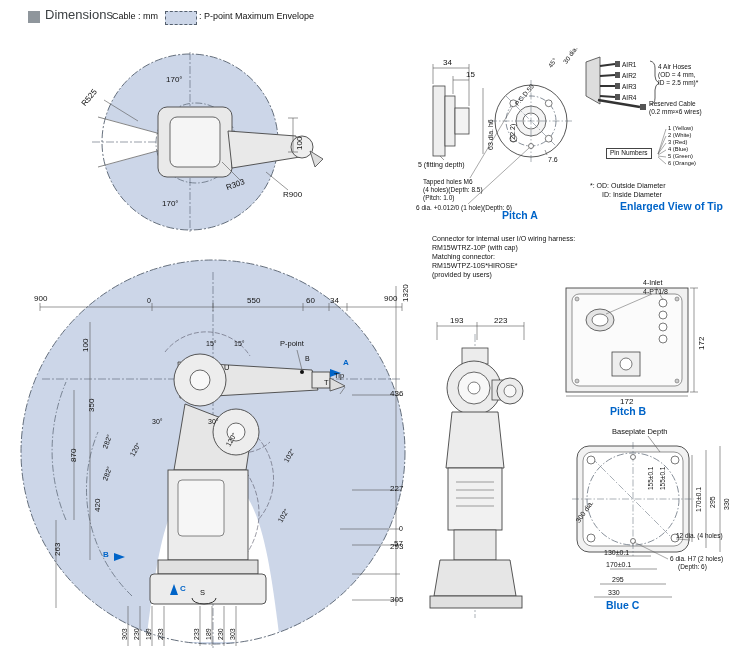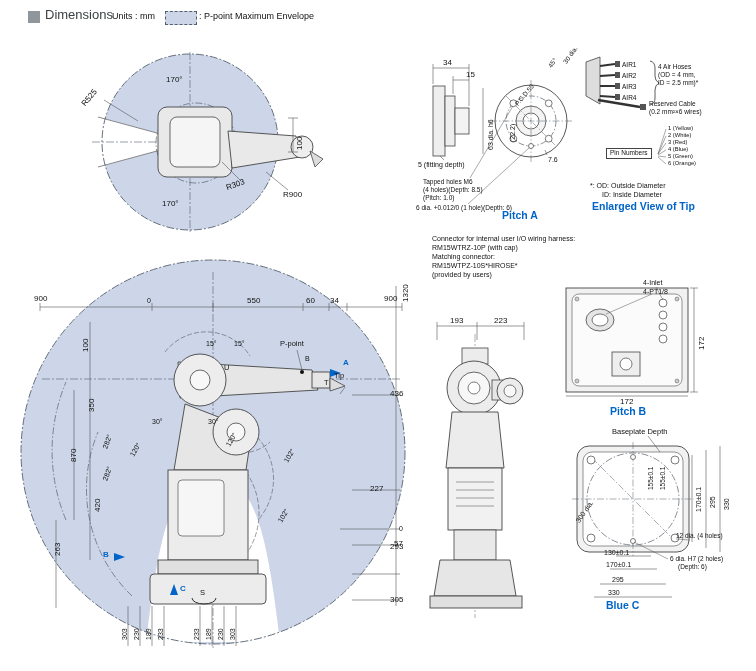--- a/index.html
+++ b/index.html
@@ -243,21 +243,21 @@
 
     <line x1="616" y1="556" x2="651" y2="556" stroke="#555" stroke-width="0.6"></line>
     <line x1="610" y1="569" x2="657" y2="569" stroke="#555" stroke-width="0.6"></line>
     <line x1="600" y1="584" x2="666" y2="584" stroke="#555" stroke-width="0.6"></line>
     <line x1="594" y1="597" x2="672" y2="597" stroke="#555" stroke-width="0.6"></line>
   </g>
 </svg>
 
 <div class="hdr-sq"></div>
 <div class="hdr-title">Dimensions</div>
-<span class="lbl s9" style="left:112px;top:12px">Units : mm</span>
+<span class="lbl s9" style="left:112px;top:12px">Cable : mm</span>
 <div class="swatch"></div>
 <span class="lbl s9" style="left:199px;top:12px">: P-point Maximum Envelope</span>
 
 <span class="lbl" style="left:166px;top:76px">170°</span>
 <span class="lbl" style="left:80px;top:94px;transform:rotate(-50deg)">R525</span>
 <span class="lbl v" style="left:296px;top:150px">100</span>
 <span class="lbl" style="left:226px;top:181px;transform:rotate(-20deg)">R303</span>
 <span class="lbl" style="left:283px;top:191px">R900</span>
 <span class="lbl" style="left:162px;top:200px">170°</span>
 
@@ -287,21 +287,21 @@
 <span class="lbl s65" style="left:649px;top:109px">(0.2 mm²×6 wires)</span>
 <span class="lbl s65 pinbox" style="left:606px;top:148px">Pin Numbers</span>
 <span class="lbl s6" style="left:668px;top:126px">1 (Yellow)</span>
 <span class="lbl s6" style="left:668px;top:133px">2 (White)</span>
 <span class="lbl s6" style="left:668px;top:140px">3 (Red)</span>
 <span class="lbl s6" style="left:668px;top:147px">4 (Blue)</span>
 <span class="lbl s6" style="left:668px;top:154px">5 (Green)</span>
 <span class="lbl s6" style="left:668px;top:161px">6 (Orange)</span>
 <span class="lbl s7" style="left:590px;top:182px">*: OD: Outside Diameter</span>
 <span class="lbl s7" style="left:602px;top:191px">ID: Inside Diameter</span>
-<span class="lbl cap" style="left:592px;top:201px">Enlarged View of Tip</span>
+<span class="lbl cap" style="left:620px;top:201px">Enlarged View of Tip</span>
 
 <span class="lbl s7" style="left:432px;top:235px">Connector for internal user I/O wiring harness:</span>
 <span class="lbl s7" style="left:432px;top:244px">RM15WTRZ-10P (with cap)</span>
 <span class="lbl s7" style="left:432px;top:253px">Matching connector:</span>
 <span class="lbl s7" style="left:432px;top:262px">RM15WTPZ-10S*HIROSE*</span>
 <span class="lbl s7" style="left:432px;top:271px">(provided by users)</span>
 
 <span class="lbl s7" style="left:643px;top:279px">4-Inlet</span>
 <span class="lbl s7" style="left:643px;top:288px">4-PT1/8</span>
 <span class="lbl v" style="left:698px;top:350px">172</span>
@@ -348,21 +348,21 @@
 <span class="lbl s7" style="left:128px;top:446px;transform:rotate(-60deg)">120°</span>
 <span class="lbl s7" style="left:224px;top:436px;transform:rotate(-60deg)">120°</span>
 <span class="lbl s7" style="left:100px;top:438px;transform:rotate(-70deg)">282°</span>
 <span class="lbl s7" style="left:100px;top:470px;transform:rotate(-70deg)">282°</span>
 <span class="lbl s75" style="left:324px;top:379px">T</span>
 <span class="lbl s75" style="left:334px;top:372px">Tip</span>
 <span class="lbl" style="left:390px;top:390px">436</span>
 <span class="lbl s7" style="left:282px;top:452px;transform:rotate(-60deg)">102°</span>
 <span class="lbl s7" style="left:276px;top:512px;transform:rotate(-60deg)">102°</span>
 <span class="lbl v" style="left:94px;top:512px">420</span>
-<span class="lbl" style="left:370px;top:485px">227</span>
+<span class="lbl" style="left:390px;top:485px">227</span>
 <span class="lbl s7" style="left:399px;top:525px">0</span>
 <span class="lbl" style="left:394px;top:540px">57</span>
 <span class="lbl v" style="left:54px;top:556px">263</span>
 <span class="lbl blue" style="left:103px;top:551px">B</span>
 <span class="lbl" style="left:390px;top:543px">293</span>
 <span class="lbl blue" style="left:180px;top:585px">C</span>
 <span class="lbl s75" style="left:200px;top:589px">S</span>
 <span class="lbl" style="left:390px;top:596px">305</span>
 <span class="lbl v s7" style="left:121px;top:640px">303</span>
 <span class="lbl v s7" style="left:133px;top:640px">230</span>

